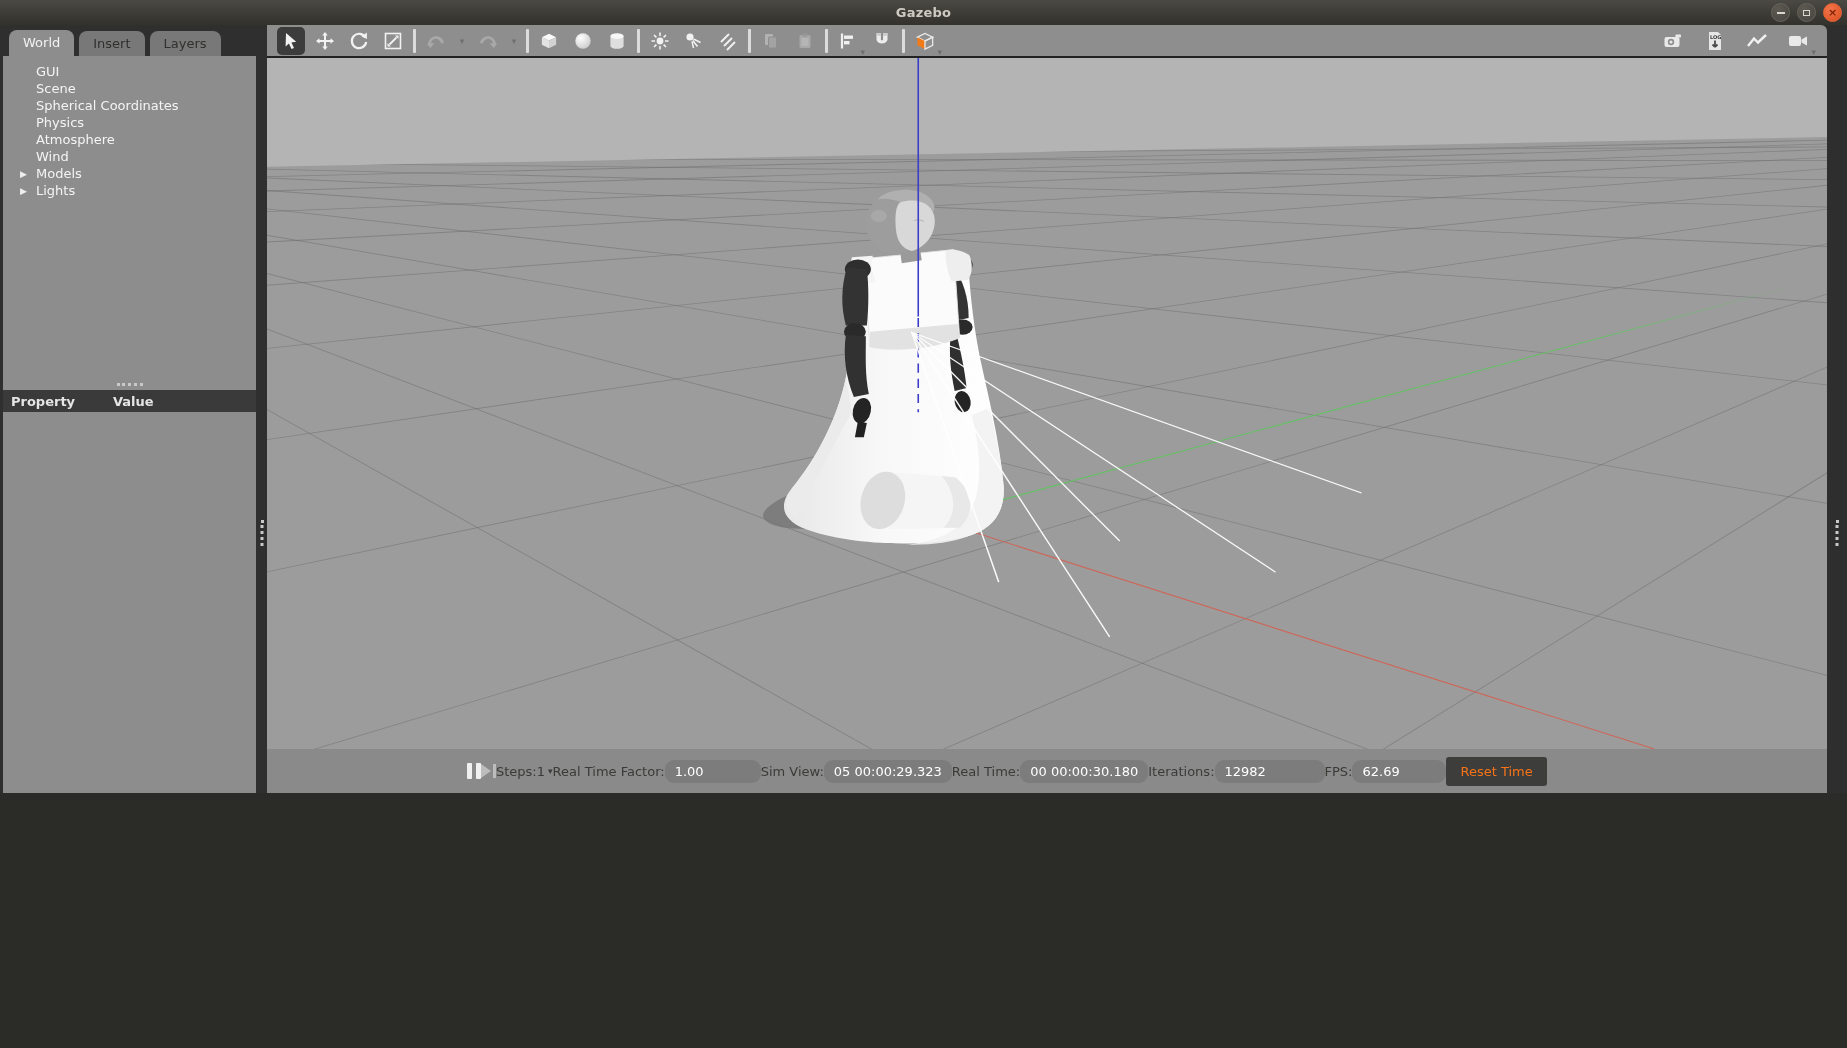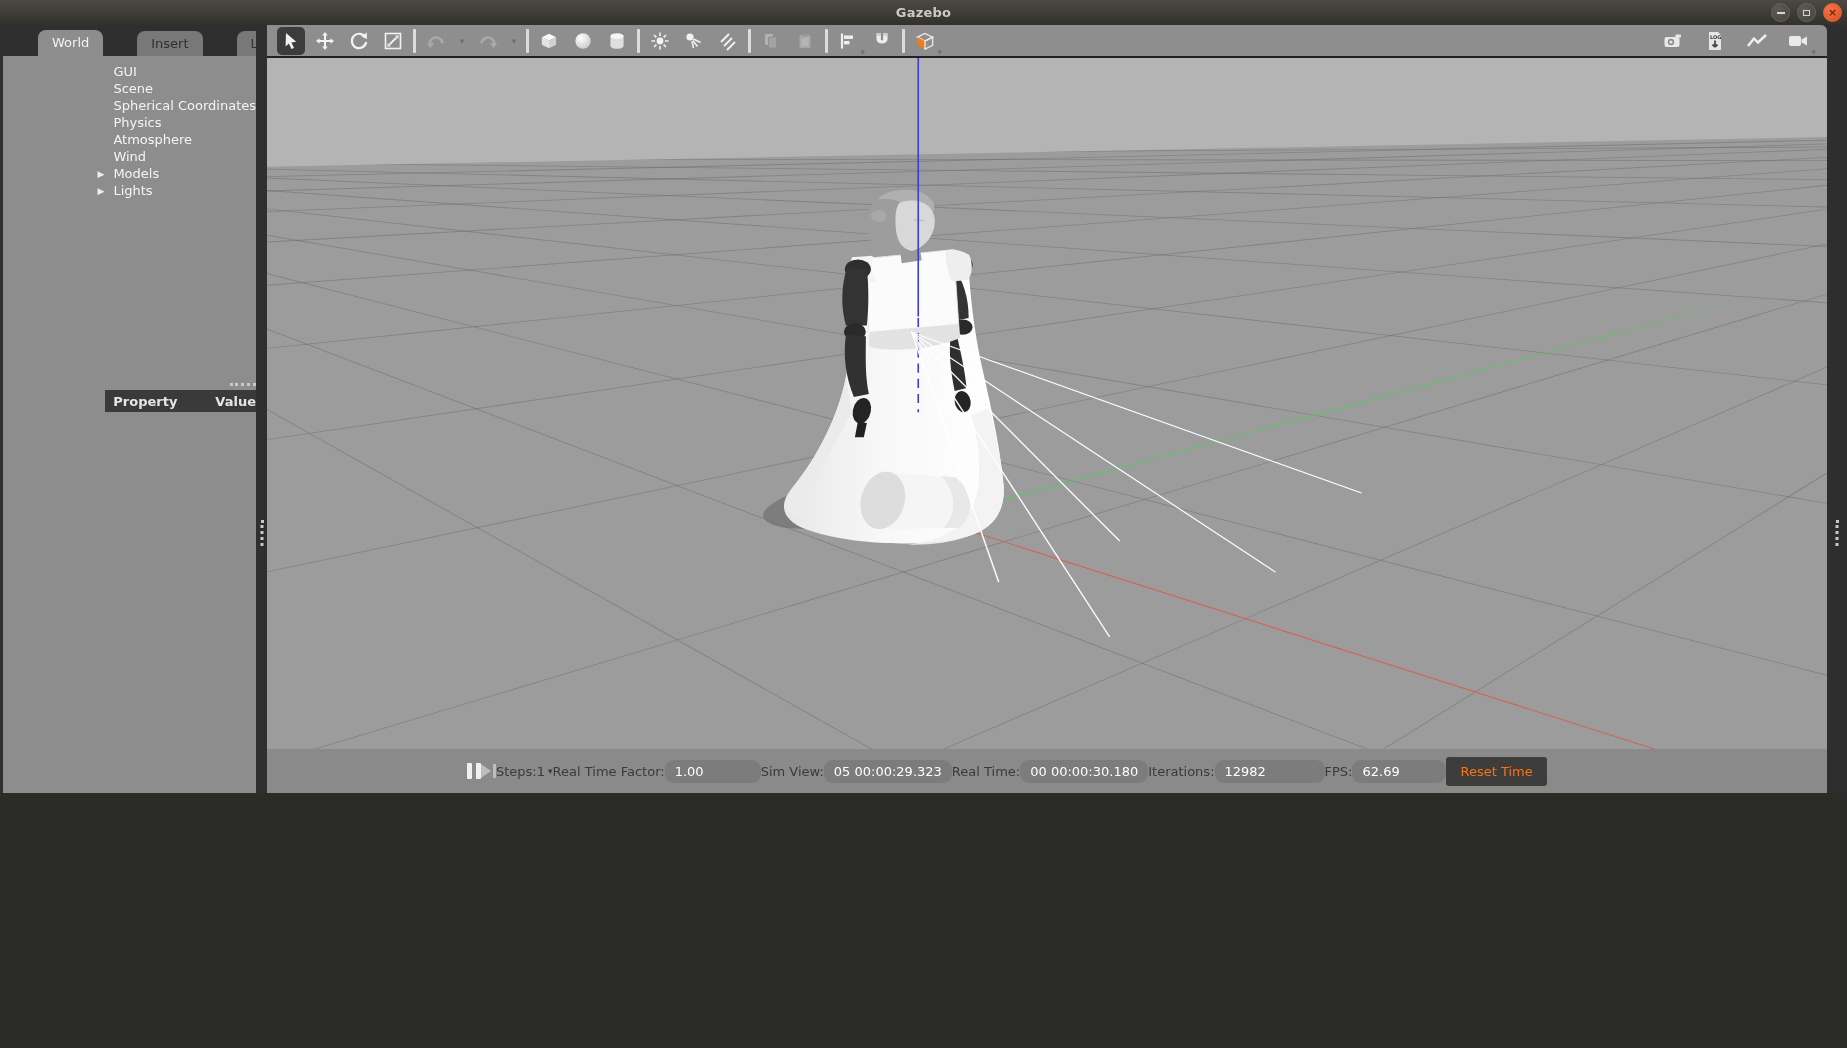--- a/index.html
+++ b/index.html
@@ -28,23 +28,23 @@
   .menu-item { color:#e2ddd4; font-size:13px; padding:5px 10px; cursor:default; }
   .menu-item::first-letter { text-decoration:underline; }
 
   
   .main { flex:1; display:flex; background:#2f2f2f; border-left:3px solid #2f2f2f; min-height:0; }
 
   
   .left-panel { width:253px; flex:none; display:flex; flex-direction:column; background:#2f2f2f; }
   .tab-bar { height:31px; display:flex; align-items:flex-end; padding-left:6px; gap:5px; flex:none; }
   .tab { font-size:13px; padding:5px 14px 5px 14px; border-radius:8px 8px 0 0;
-    background:#787878; color:#30302e; cursor:default;margin-left:29px; }
+    background:#787878; color:#30302e; cursor:default; }
   .tab.active { background:#8d8d8d; color:#f2f2f2; padding-bottom:6px; }
-  .panel-body { flex:1; background:#8d8d8d; display:flex; flex-direction:column; min-height:0;align-items:flex-end; }
+  .panel-body { flex:1; background:#8d8d8d; display:flex; flex-direction:column; min-height:0; }
   .tree { height:322px; padding-top:7px; overflow:hidden; flex:none; }
   .tree-item { position:relative; padding-left:33px; font-size:13px; line-height:17px;
     color:#f4f4f4; cursor:default; white-space:nowrap; }
   .tree-caret { position:absolute; left:17px; top:1px; font-size:9px; color:#efefef; }
   .h-splitter { height:12px; display:flex; align-items:center; justify-content:center; flex:none; cursor:row-resize; }
   .h-splitter .dots { width:26px; height:0; border-top:3px dotted #c9c9c9; }
   .prop-header { height:22px; background:#3a3a3a; display:flex; align-items:center; flex:none; }
   .prop-col { font-size:13px; font-weight:bold; color:#e5e5e5; }
   .prop-col.c1 { padding-left:8px; width:110px; }
   .prop-body { flex:1; background:#8d8d8d; }

